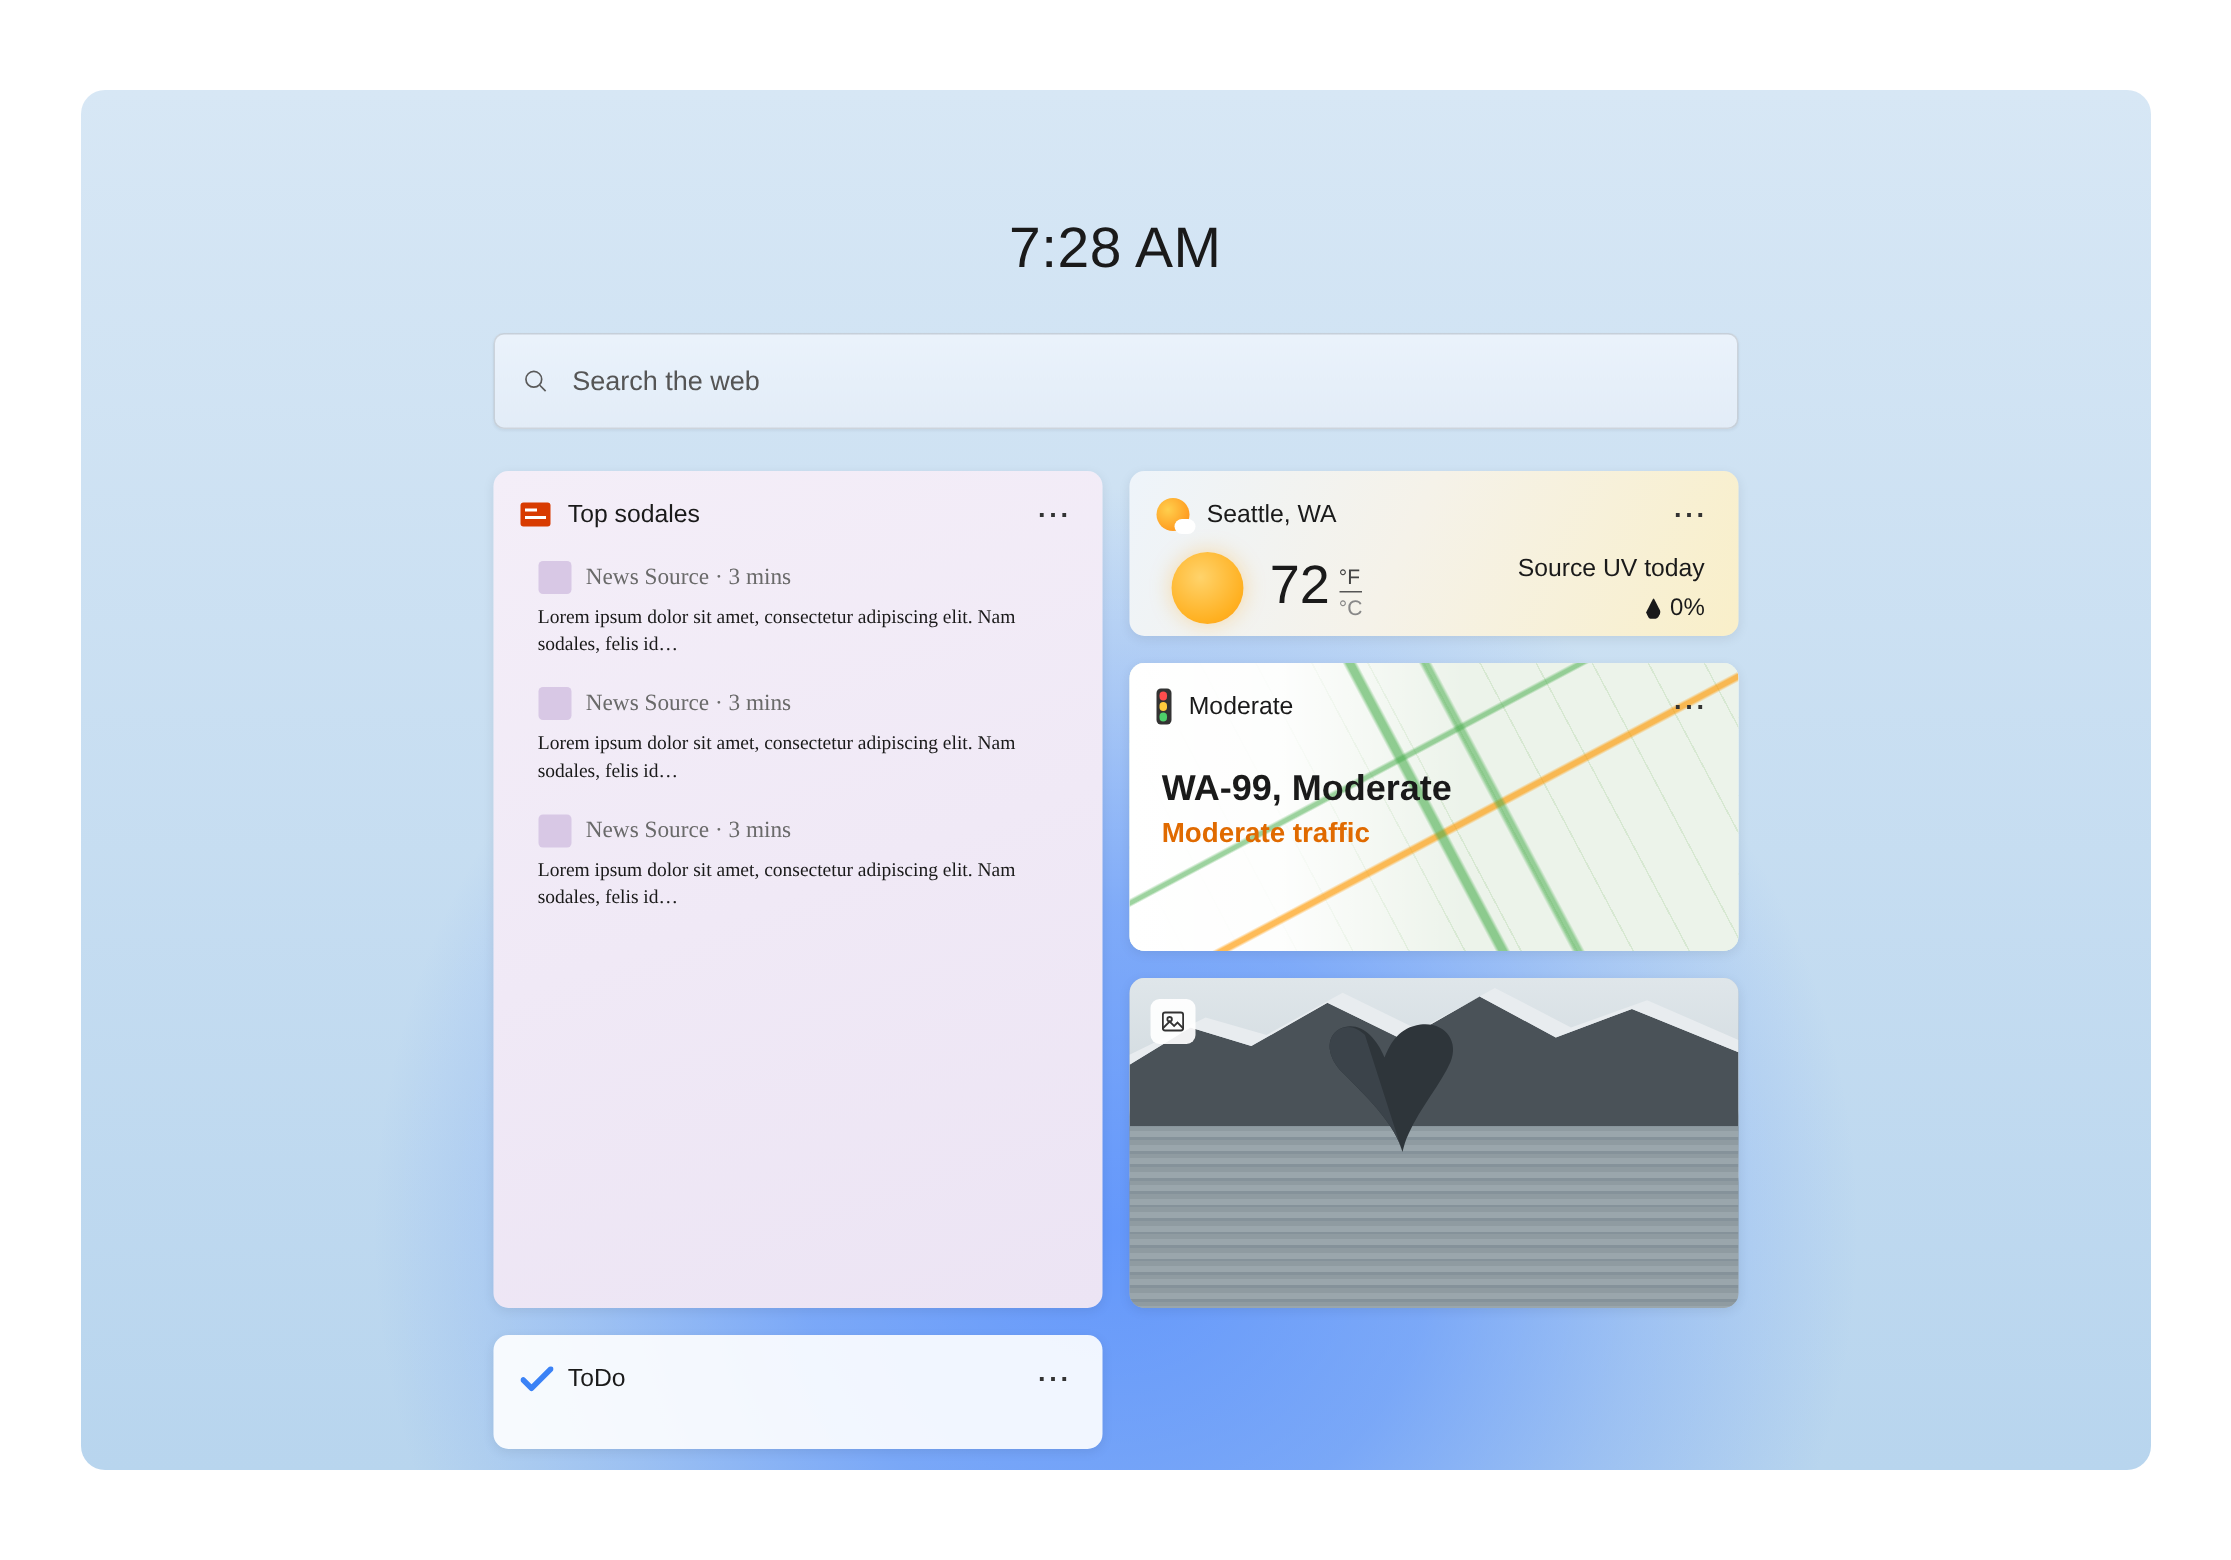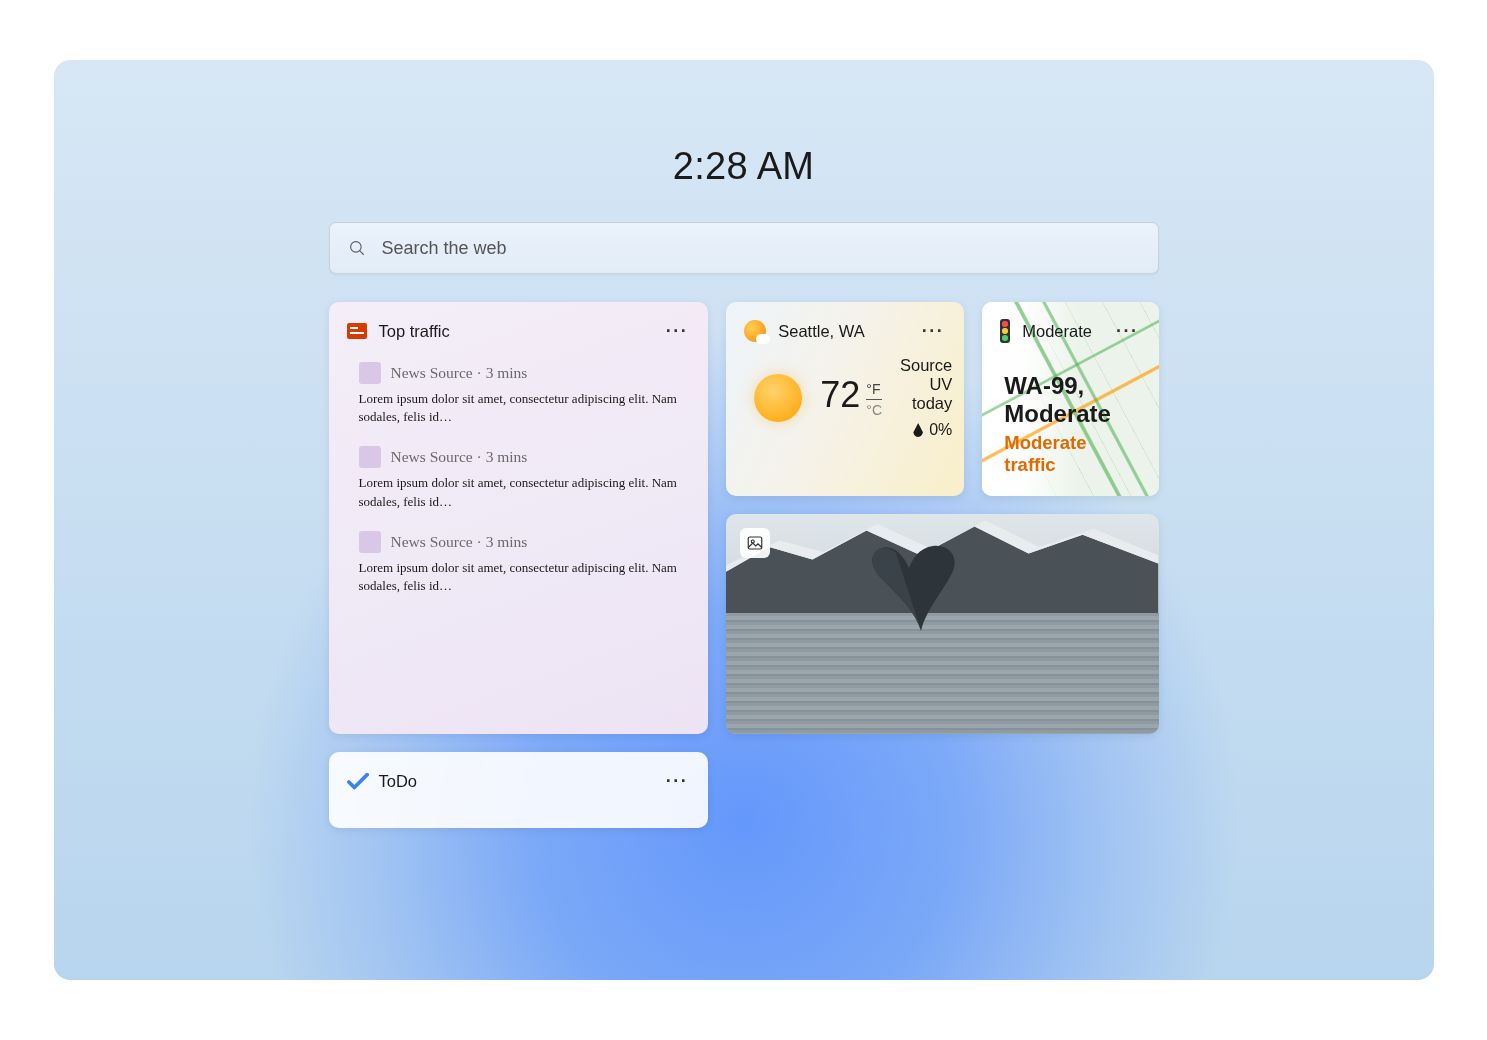--- a/index.html
+++ b/index.html
@@ -43,21 +43,21 @@
   }
   .clock {
     text-align: center;
     font-size: 38px;
     font-weight: 400;
     color: #1a1a1a;
     margin-bottom: 34px;
     letter-spacing: 0.3px;
   }
   .searchbar {
-    height: 52px;
+    height: 64px;
     background: linear-gradient(180deg, #eaf2fb, #e2ecf7);
     border: 1px solid rgba(0,0,0,0.12);
     border-radius: 7px;
     display: flex;
     align-items: center;
     padding: 0 18px;
     margin-bottom: 28px;
     box-shadow: 0 1px 2px rgba(0,0,0,0.05);
   }
   .searchbar svg { width: 18px; height: 18px; stroke: #5a5a5a; fill: none; stroke-width: 1.5; margin-right: 16px; flex-shrink:0; }
@@ -194,44 +194,44 @@
     display:flex; align-items:center; justify-content:center;
   }
   .photo-badge svg{width:18px;height:18px;stroke:#333;fill:none;stroke-width:1.6;}
 
   
   .todo { }
   .todo-check-icon{ width:20px; height:16px; flex-shrink:0; position:relative;}
   .todo-check-icon svg{width:22px;height:18px;}
   .todo-heading{ display:flex; align-items:center; padding:8px 20px 16px 22px; gap:12px;}
 
-  .right-col{display:flex;flex-direction:row;gap:18px;}
+  .right-col{display:flex;flex-direction:column;gap:18px;}
 </style>
 </head>
 <body>
 
 <div class="viewport">
   <div class="glow"></div>
   <div class="content">
-    <div class="clock">2:28 AM</div>
+    <div class="clock">7:28 AM</div>
 
     <div class="searchbar">
       <svg viewBox="0 0 24 24">
           <circle cx="10.5" cy="10.5" r="7"></circle>
           <line x1="21" y1="21" x2="15.8" y2="15.8"></line>
         </svg>
       <input type="text" placeholder="Search the web" style="">
     </div>
 
     <div class="grid">
 
       <div class="card topstories">
         <div class="card-header">
           <div class="news-icon"></div>
-          <div class="card-title">Top traffic</div>
+          <div class="card-title">Top sodales</div>
           <div class="more">···</div>
         </div>
         <div class="story">
           <div class="story-meta">
             <div class="story-thumb"></div>
             <div class="story-source">News Source · 3 mins</div>
           </div>
           <div class="story-text">Lorem ipsum dolor sit amet, consectetur adipiscing elit. Nam sodales, felis id…</div>
         </div>
         <div class="story">

